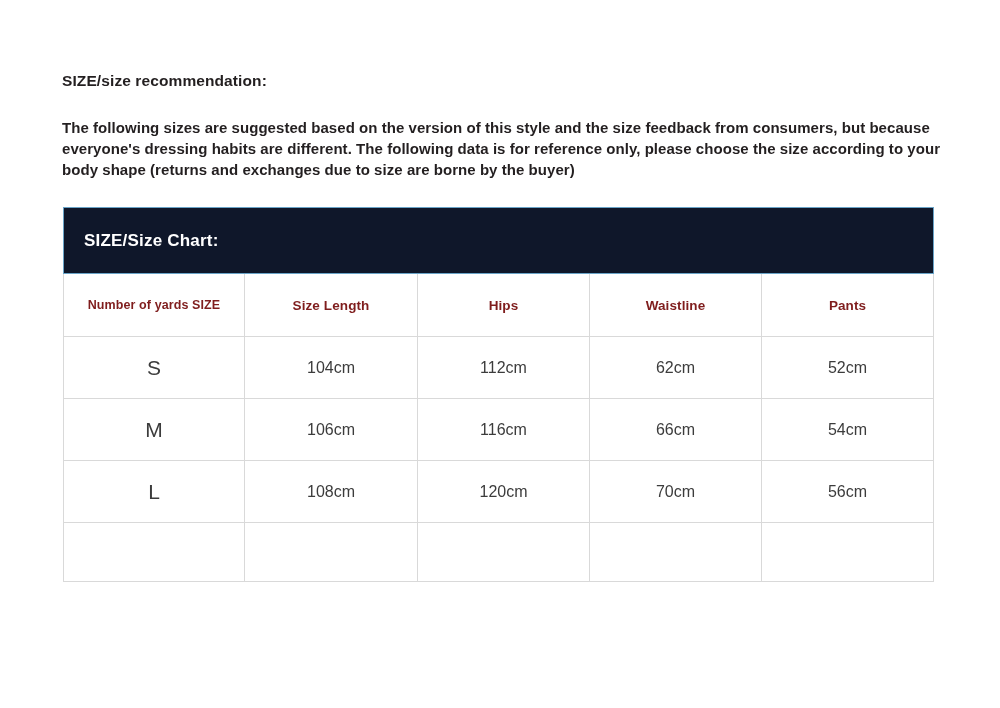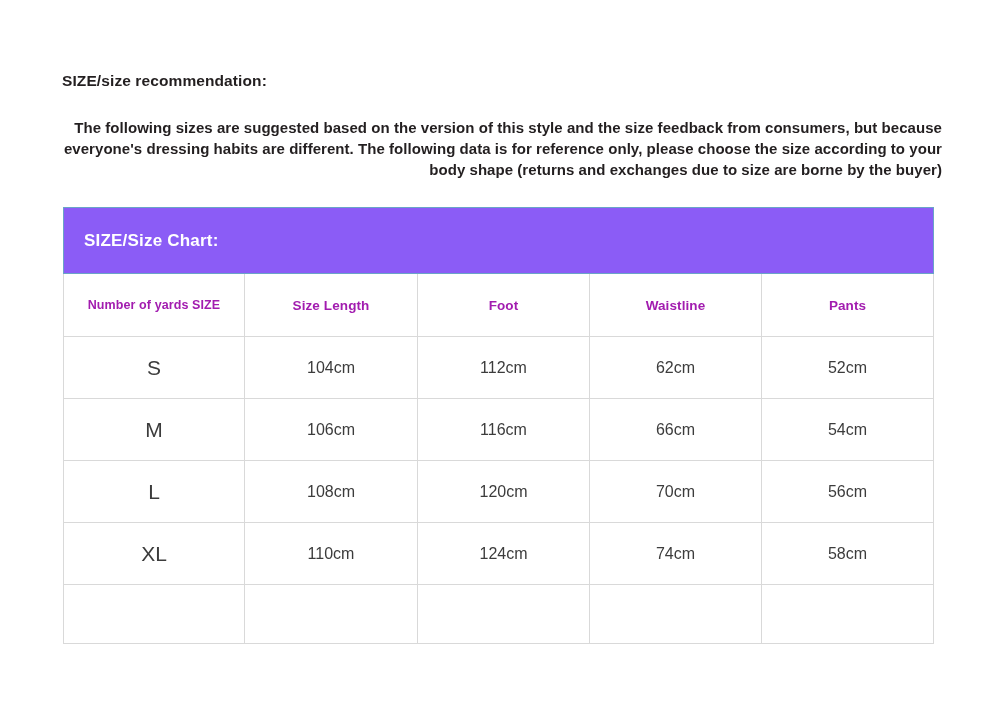--- a/index.html
+++ b/index.html
@@ -32,55 +32,54 @@
     letter-spacing: 0.1px;
     margin: 0 0 26px 0;
     line-height: 1.2;
   }
   .intro-body {
     font-size: 15px;
     font-weight: bold;
     line-height: 1.42;
     margin: 0;
     letter-spacing: 0.05px;
-    text-align: right;
   }
   .table-wrap {
     position: absolute;
     left: 63px;
     top: 207px;
     width: 870px;
   }
   table.size-chart {
     border-collapse: collapse;
     width: 870px;
     table-layout: fixed;
   }
   table.size-chart td {
     border: 1px solid #d9d9d9;
     padding: 0;
   }
   .chart-header-cell {
-    background: #8b5cf6;
+    background: #0f172a;
     color: #ffffff;
     font-size: 17px;
     font-weight: bold;
     height: 65px;
     padding-left: 20px !important;
     border: 1px solid #6aa4c8 !important;
     vertical-align: middle;
     letter-spacing: 0.2px;
   }
   .col-head {
     height: 62px;
     text-align: center;
     vertical-align: middle;
     font-size: 13.5px;
     font-weight: bold;
-    color: #a21caf;
+    color: #7f1d1d;
     letter-spacing: 0.1px;
   }
   .col-head.first {
     font-size: 12.5px;
   }
   .data-cell {
     height: 61px;
     text-align: center;
     vertical-align: middle;
     font-size: 16px;
@@ -118,21 +117,21 @@
           <col class="w4">
           <col class="w5">
       </colgroup>
       <tbody>
         <tr>
           <td class="chart-header-cell" colspan="5">SIZE/Size Chart:</td>
         </tr>
         <tr>
           <td class="col-head first">Number of yards SIZE</td>
           <td class="col-head">Size Length</td>
-          <td class="col-head">Foot</td>
+          <td class="col-head">Hips</td>
           <td class="col-head">Waistline</td>
           <td class="col-head">Pants</td>
         </tr>
         <tr>
           <td class="data-cell size-label">S</td>
           <td class="data-cell">104cm</td>
           <td class="data-cell">112cm</td>
           <td class="data-cell">62cm</td>
           <td class="data-cell">52cm</td>
         </tr>
@@ -143,27 +142,20 @@
           <td class="data-cell">66cm</td>
           <td class="data-cell">54cm</td>
         </tr>
         <tr>
           <td class="data-cell size-label">L</td>
           <td class="data-cell">108cm</td>
           <td class="data-cell">120cm</td>
           <td class="data-cell">70cm</td>
           <td class="data-cell">56cm</td>
         </tr>
-        <tr>
-          <td class="data-cell size-label">XL</td>
-          <td class="data-cell">110cm</td>
-          <td class="data-cell">124cm</td>
-          <td class="data-cell">74cm</td>
-          <td class="data-cell">58cm</td>
-        </tr>
         <tr class="empty-row">
           <td class="data-cell size-label"></td>
           <td class="data-cell"></td>
           <td class="data-cell"></td>
           <td class="data-cell"></td>
           <td class="data-cell"></td>
         </tr>
       </tbody>
     </table>
   </div>

